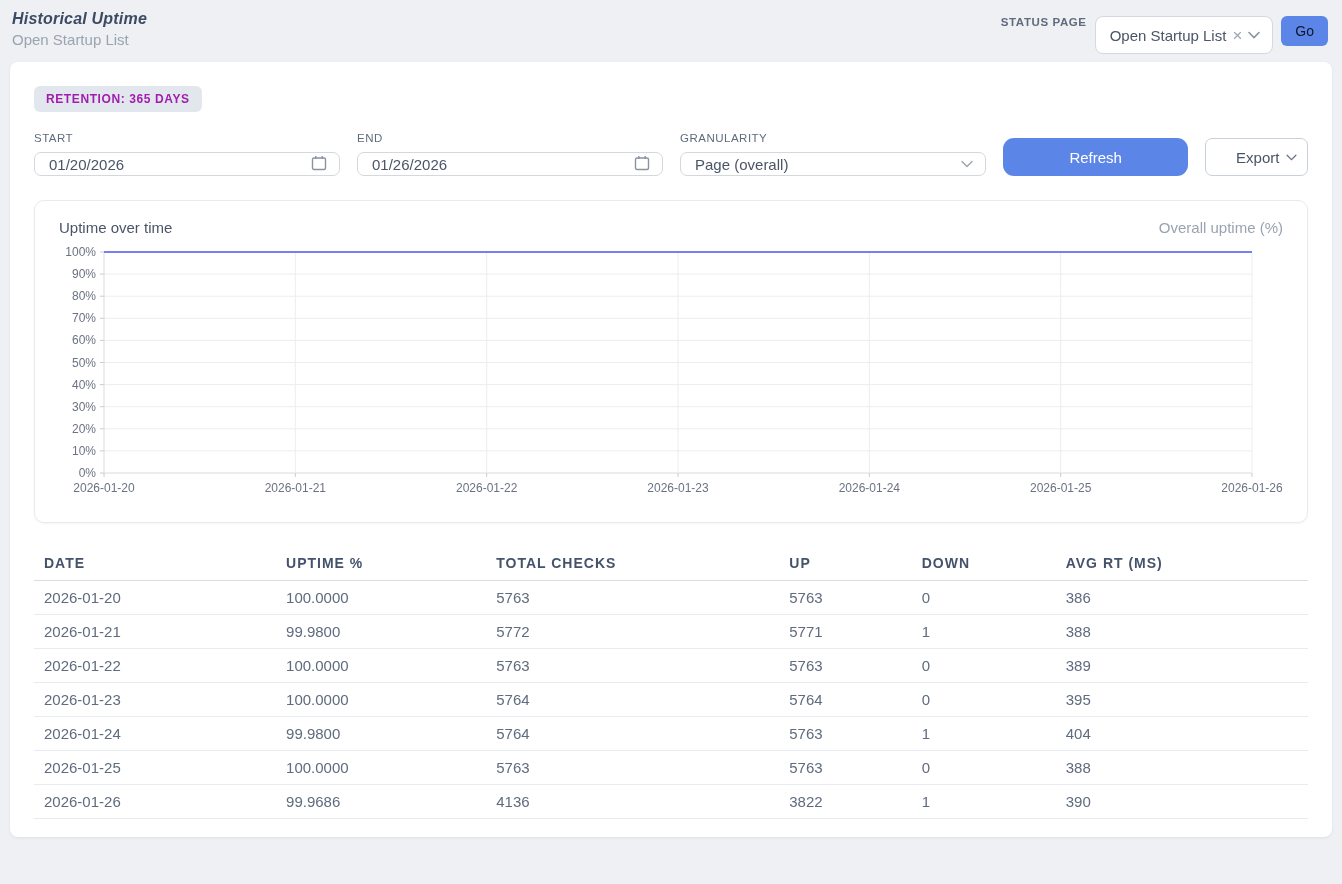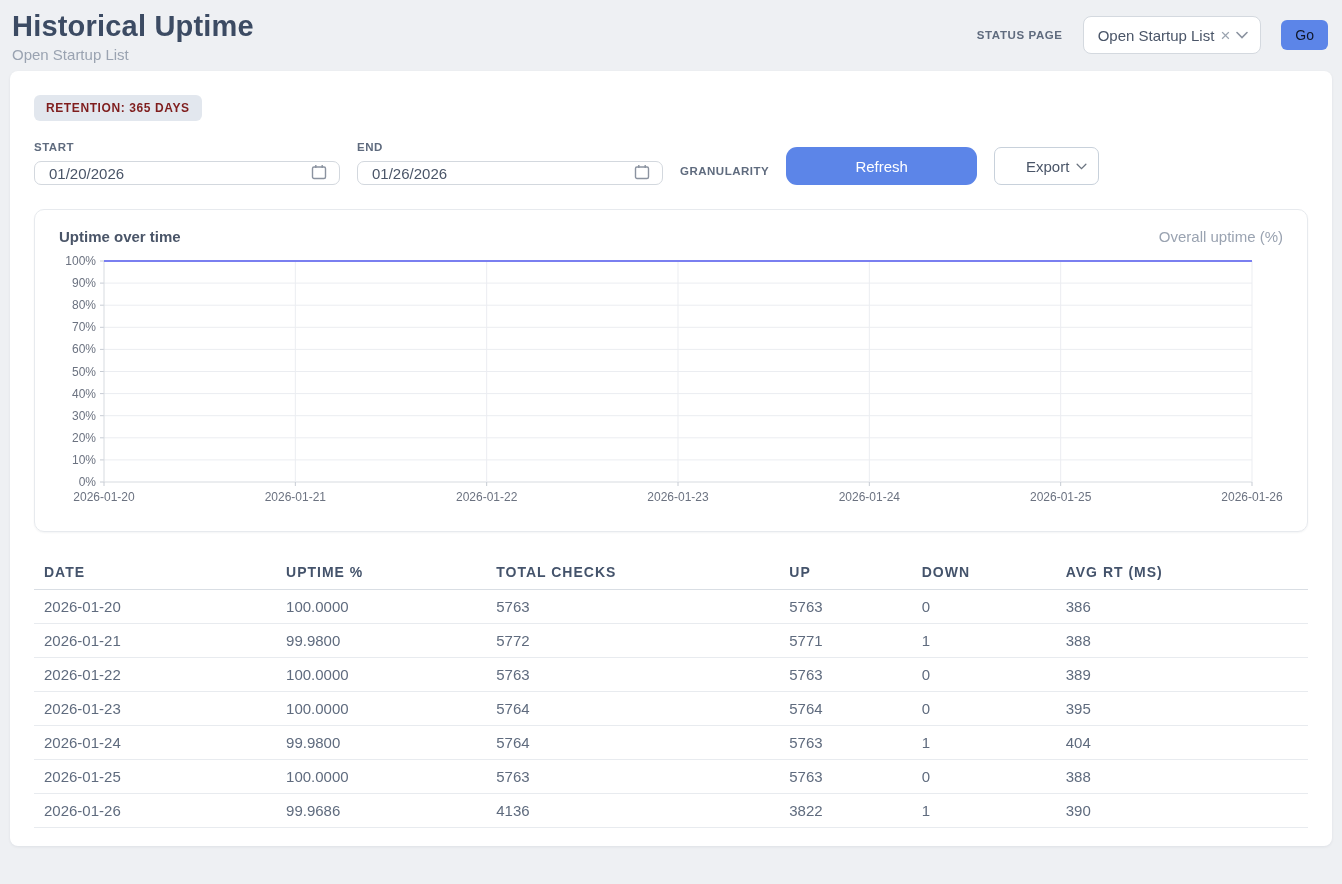--- a/index.html
+++ b/index.html
@@ -4,23 +4,23 @@
 <style>
   * { margin:0; padding:0; box-sizing:border-box; }
   html,body { width:1342px; height:884px; overflow:hidden; }
   body {
     background:#eef0f3;
     font-family:"Liberation Sans","DejaVu Sans",sans-serif;
     color:#4a5568;
   }
   
   .topbar { display:flex; justify-content:space-between; align-items:flex-start; padding:10px 14px 8px 12px; }
-  .page-title { font-size:29px; font-weight:700; color:#3c4b63; letter-spacing:.2px; }
+  .page-title { font-size:16px; font-weight:700; color:#3c4b63; letter-spacing:.2px;font-style:italic; }
   .page-subtitle { font-size:15px; color:#9aa3b1; margin-top:3px; }
-  .statusbar { display:flex; align-items:center; gap:20px; margin-top:6px; }
+  .statusbar { display:flex; gap:8px; margin-top:6px; }
   .status-label { font-size:11.5px; font-weight:700; color:#5f6b7e; letter-spacing:.6px; }
   .status-select {
     display:flex; align-items:center; gap:6px; background:#fff;
     border:1px solid #d4d9df; border-radius:8px; height:38px; padding:0 12px 0 14px;
     font-size:15px; color:#4a5568; cursor:pointer; min-width:170px;
   }
   .clear-x { color:#9aa3af; font-size:17px; line-height:1; }
   .chev { color:#8b93a0; display:flex; }
   .go-btn {
     background:#5c85e8; color:#0f172a; border:none; border-radius:6px;
@@ -36,26 +36,26 @@
   .qr-label { font-size:15px; color:#9aa3b1; }
   .segmented { display:flex; }
   .segmented button {
     background:#fff; border:1px solid #c8d1db; border-left-width:0;
     font-size:13.5px; color:#4a5568; height:27px; padding:0 16px; cursor:pointer;
     font-family:inherit;
   }
   .segmented button:first-child { border-left-width:1px; border-radius:7px 0 0 7px; }
   .segmented button:last-child { border-radius:0 7px 7px 0; }
   .badge {
-    background:#e2e7ee; color:#7f1d1d; font-size:12px; font-weight:700;
+    background:#e2e7ee; color:#a21caf; font-size:12px; font-weight:700;
     letter-spacing:.6px; padding:6px 12px; border-radius:6px;
   }
   .row2 { display:flex; align-items:flex-end; gap:17px; }
   .field { display:flex; flex-direction:column; }
-  .field-label { font-size:11.5px; font-weight:700; color:#5f6b7e; letter-spacing:.5px; margin-bottom:8px; }
+  .field-label { font-size:11.5px; font-weight:400; color:#5f6b7e; letter-spacing:.5px; margin-bottom:8px; }
   .input-box {
     width:306px; height:24px; border:1px solid #d3d8de; border-radius:7px;
     display:flex; align-items:center; justify-content:space-between;
     padding:0 12px 0 14px; font-size:15px; color:#4a5568; background:#fff; cursor:text;
   }
   .select-box { cursor:pointer; }
   .refresh-btn {
     background:#5c85e8; color:#fff; border:none; border-radius:11px;
     width:191px; height:38px; font-size:15px; cursor:pointer; font-family:inherit;
   }
@@ -63,21 +63,21 @@
     background:#fff; color:#4a5568; border:1px solid #c8d1db; border-radius:7px;
     width:105px; height:38px; font-size:15px; cursor:pointer; font-family:inherit;
     display:flex; align-items:center; justify-content:center; gap:7px;padding-left:20px;
   }
   
   .chart-card {
     margin-top:24px; border:1px solid #e7eaee; border-radius:10px;
     box-shadow:0 1px 2px rgba(20,30,50,.05); padding:18px 16px 14px;
   }
   .chart-header { display:flex; justify-content:space-between; align-items:center; margin-bottom:8px; padding:0 8px; }
-  .chart-title { font-size:15px; font-weight:700; color:#4a5568; }
+  .chart-title { font-size:15px; font-weight:400; color:#4a5568; }
   .chart-legend { font-size:15px; color:#9aa3b1; }
   svg text { font-family:"Liberation Sans","DejaVu Sans",sans-serif; }
   
   .uptime-table { width:100%; border-collapse:collapse; margin-top:24px; }
   .uptime-table th {
     text-align:left; font-size:14px; font-weight:700; color:#44536b;
     letter-spacing:1px; padding:8px 10px 9px; border-bottom:1px solid #d9dee4;
   }
   .uptime-table td {
     font-size:15px; color:#5f6b7e; padding:8px 10px; border-bottom:1px solid #e8ebef;
@@ -134,20 +134,28 @@
           <svg width="16" height="16" viewBox="0 0 16 16">
               <rect x="1.5" y="3" width="13" height="11.5" rx="1.5" fill="none" stroke="#8b93a0" stroke-width="1.4"></rect>
               <line x1="4.8" y1="1" x2="4.8" y2="4" stroke="#8b93a0" stroke-width="1.4"></line>
               <line x1="11.2" y1="1" x2="11.2" y2="4" stroke="#8b93a0" stroke-width="1.4"></line>
             </svg>
         </span>
       </div>
     </div>
     <div class="field">
       <span class="field-label">GRANULARITY</span>
+      <div class="input-box select-box">
+        <span>Page (overall)</span>
+        <span class="chev">
+          <svg width="12" height="8" viewBox="0 0 12 8">
+              <polyline points="1,1.5 6,6.5 11,1.5" fill="none" stroke="#9aa3af" stroke-width="1.4" stroke-linecap="round"></polyline>
+            </svg>
+        </span>
+      </div>
     </div>
     <button class="refresh-btn">Refresh</button>
     <button class="export-btn">
       <span>Export</span>
       <span class="chev">
         <svg width="11" height="7" viewBox="0 0 12 8">
             <polyline points="1,1.5 6,6.5 11,1.5" fill="none" stroke="#6b7480" stroke-width="1.5" stroke-linecap="round"></polyline>
           </svg>
       </span>
     </button>

